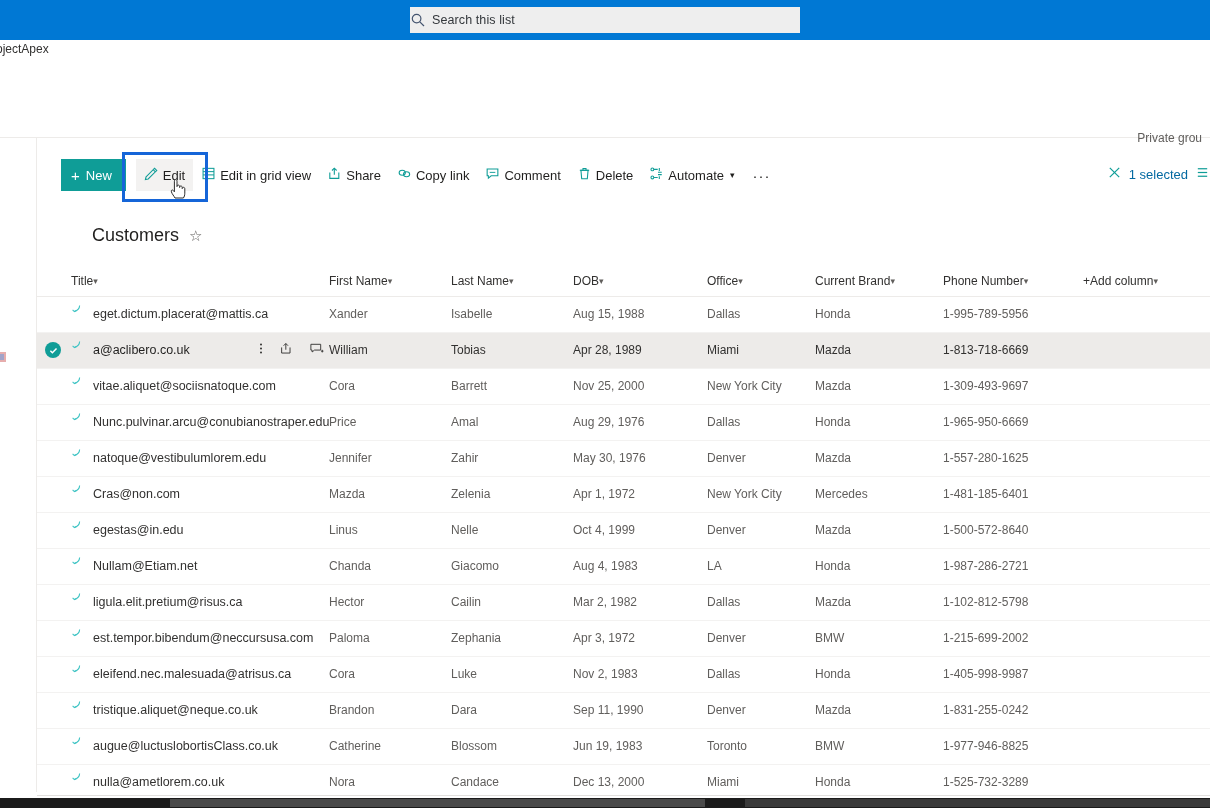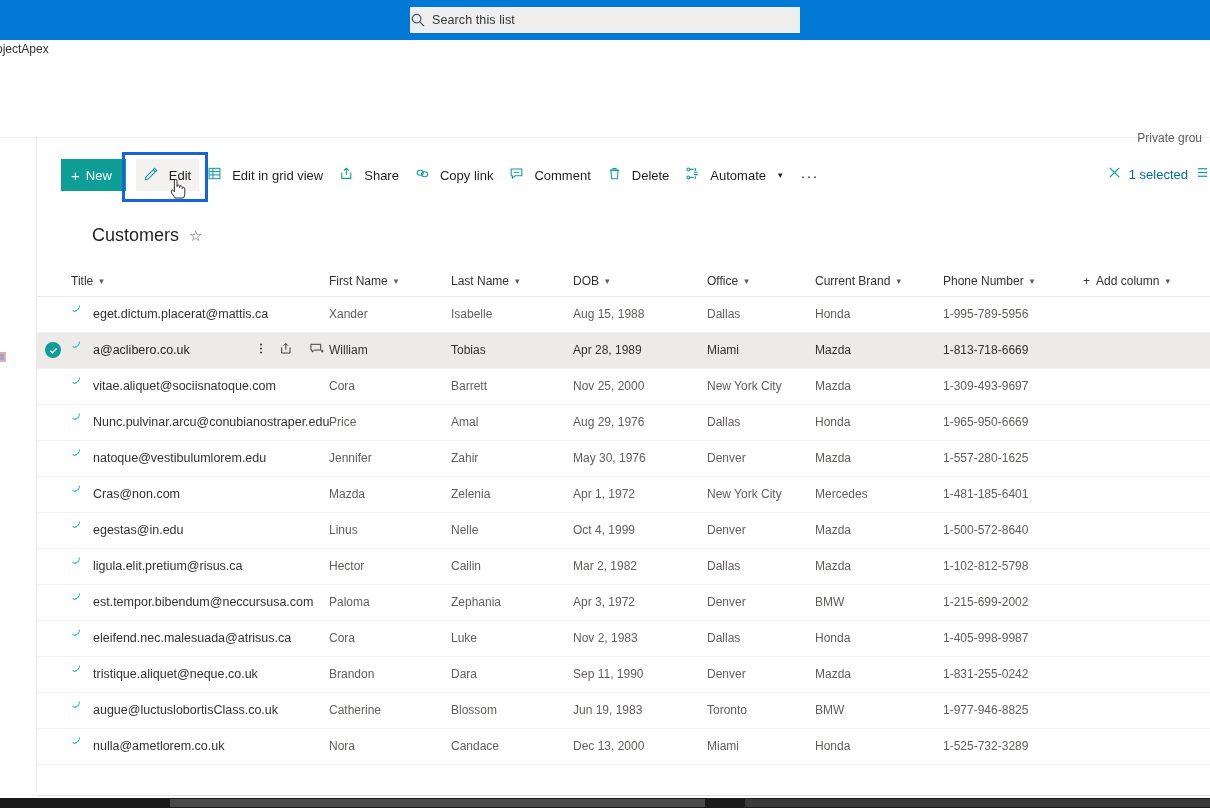--- a/index.html
+++ b/index.html
@@ -55,21 +55,21 @@
     position:absolute; left:37px; top:156px; width:1173px; height:38px;
     background:#fff; display:flex; align-items:center;
   }
   .newbtn {
     margin-left:24px; height:32px; background:#0F9D97; color:#fff;
     display:flex; align-items:center; gap:6px; padding:0 14px 0 10px;
     font-size:13px; cursor:pointer; white-space:nowrap;
   }
   .newbtn .plus { font-size:15px; line-height:1; font-weight:400;}
   .cmditem {
-    display:flex; align-items:center; gap:10px; height:32px;
+    display:flex; align-items:center; gap:4px; height:32px;
     padding:0 8px; font-size:13px; color:#201f1e; cursor:pointer;
     white-space:nowrap;
   }
   .cmditem.first { margin-left:10px; background:#f3f2f1; }
   .cmditem svg { flex:0 0 auto; }
   .cmdchev { font-size:9px; color:#201f1e; margin-left:2px; }
   .cmdellipsis { font-size:15px; color:#201f1e; letter-spacing:1px; padding:0 10px; cursor:pointer;}
 
   
   .editfocus {
@@ -95,21 +95,21 @@
   .listtitle .star { font-size:15px; color:#605e5c; cursor:pointer; }
 
   
   .tablewrap { position:absolute; left:37px; top:266px; width:1173px; height:526px; }
   table.grid { border-collapse:collapse; width:1173px; table-layout:fixed; }
   table.grid th {
     font-weight:400; font-size:12px; color:#323130; text-align:left;
     height:30px; padding:0; vertical-align:middle; border-bottom:1px solid #edebe9;
     background:#fff;
   }
-  table.grid th .hd { display:flex; align-items:center; gap:6px; cursor:pointer; }
+  table.grid th .hd { display:flex; align-items:center; cursor:pointer; }
   table.grid th .chev { font-size:9px; color:#605e5c; }
   table.grid td {
     font-size:12px; color:#605e5c; height:36px; padding:0;
     border-bottom:1px solid #f3f2f1; vertical-align:middle;
   }
   tr.row.selected td { background:#edebe9; color:#323130; }
   tr.row.selected td.c-title .titletext { color:#201f1e; }
 
   .c-check { width:34px; padding-left:8px !important; }
   .c-title { width:258px; }
@@ -519,20 +519,39 @@
             <td></td>
           </tr>
           <tr class="row">
             <td class="c-check"><span class="checkempty"></span></td>
             <td class="c-title">
               <div class="titlecell">
                 <span class="shareglyph"><svg viewBox="0 0 12 12" width="12" height="12" fill="none" stroke="#3fc4c4" stroke-width="1.1">
                     <path d="M8.6 1.6C8.6 4 7 6.4 3.4 7.6"></path>
                     <path d="M1.6 5.9l1.8 1.7 2.1-1"></path>
                   </svg></span>
+                <span class="titletext">Nullam@Etiam.net</span>
+              </div>
+            </td>
+            <td>Chanda</td>
+            <td>Giacomo</td>
+            <td>Aug 4, 1983</td>
+            <td>LA</td>
+            <td>Honda</td>
+            <td>1-987-286-2721</td>
+            <td></td>
+          </tr>
+          <tr class="row">
+            <td class="c-check"><span class="checkempty"></span></td>
+            <td class="c-title">
+              <div class="titlecell">
+                <span class="shareglyph"><svg viewBox="0 0 12 12" width="12" height="12" fill="none" stroke="#3fc4c4" stroke-width="1.1">
+                    <path d="M8.6 1.6C8.6 4 7 6.4 3.4 7.6"></path>
+                    <path d="M1.6 5.9l1.8 1.7 2.1-1"></path>
+                  </svg></span>
                 <span class="titletext">ligula.elit.pretium@risus.ca</span>
               </div>
             </td>
             <td>Hector</td>
             <td>Cailin</td>
             <td>Mar 2, 1982</td>
             <td>Dallas</td>
             <td>Mazda</td>
             <td>1-102-812-5798</td>
             <td></td>

